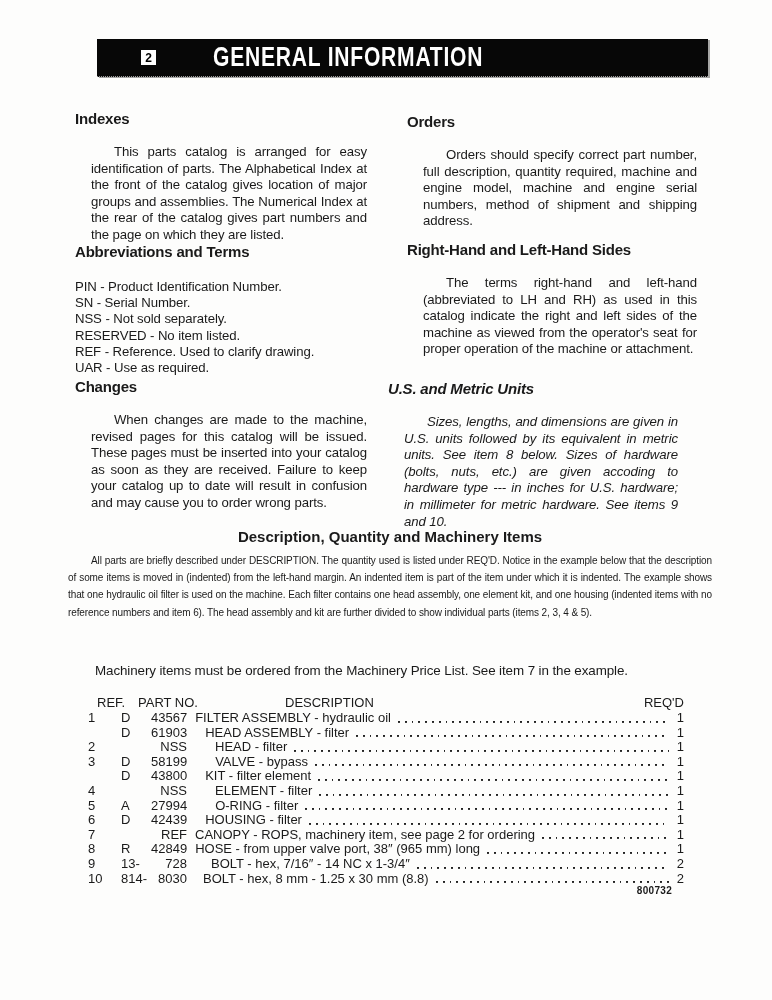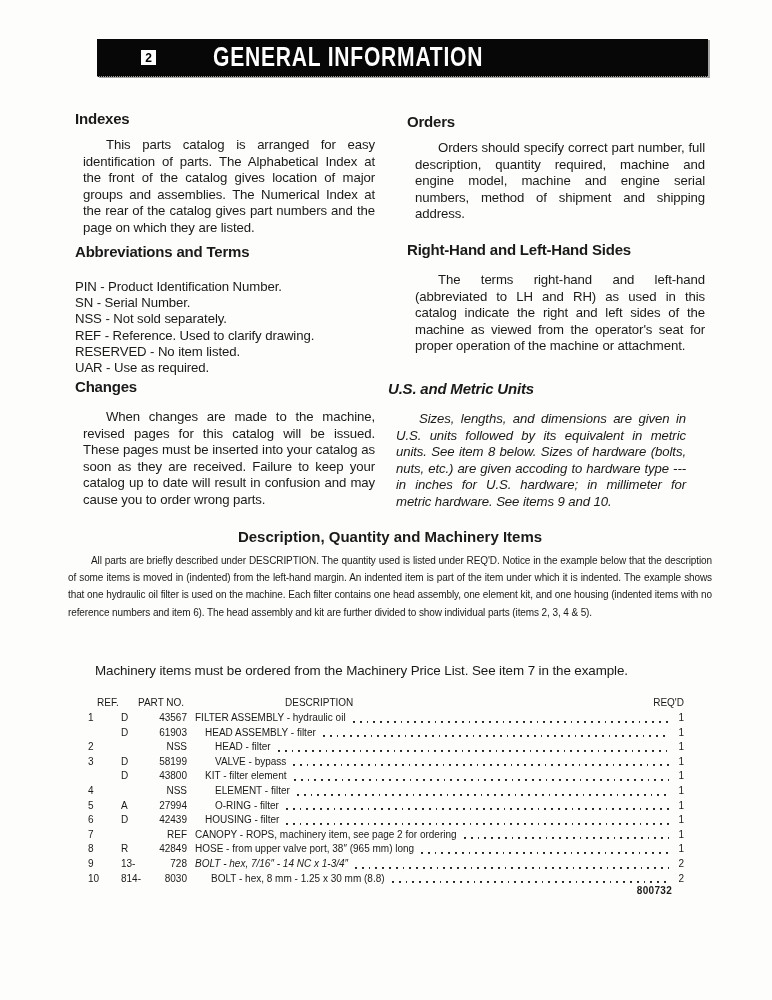--- a/index.html
+++ b/index.html
@@ -19,40 +19,40 @@
     font-size:12px; font-weight:bold; flex:0 0 auto;
   }
   .header-title {
     margin-left:57px; color:#ffffff; font-weight:bold; font-size:27px;
     letter-spacing:1px; white-space:nowrap;
     transform:scaleX(0.78); transform-origin:left center;
   }
   
   .section { position:absolute; }
   .section h2 { margin:0; font-size:15px; line-height:18px; font-weight:bold; letter-spacing:-0.2px; }
-  .section p  { margin:8px; font-size:13.2px; line-height:16.6px; text-align:justify; text-indent:23px; letter-spacing:-0.1px; }
-  .gap-lg h2 { margin-bottom:9px; }
+  .section p  { margin:16px; font-size:13.2px; line-height:16.6px; text-align:justify; text-indent:23px; letter-spacing:-0.1px; }
+  .gap-lg h2 { margin-bottom:15px; }
   .gap-md h2 { margin-bottom:13px; }
   .abbrev-line { font-size:13.2px; line-height:16.2px; letter-spacing:-0.1px; }
   .abbrev-list { margin-top:18px; }
   
   .center-heading {
     position:absolute; left:68px; top:528px; width:644px;
     text-align:center; font-size:15px; font-weight:bold;
   }
   .wide-para {
     position:absolute; left:68px; top:552px; width:644px; margin:0;
     font-size:10px; line-height:17.2px; text-align:justify; text-indent:23px; letter-spacing:-0.1px;
   }
   .note-para {
     position:absolute; left:68px; top:662px; width:644px; margin:0;
     font-size:13.4px; line-height:17px; text-indent:27px; letter-spacing:-0.1px;
   }
   
-  .parts-table { position:absolute; left:88px; top:696px; width:596px; font-size:10px; }
+  .parts-table { position:absolute; left:88px; top:696px; width:596px; font-size:13px; }
   .t-head { position:relative; height:15px; line-height:14px; }
   .t-head span { position:absolute; white-space:nowrap; }
   .th-ref  { left:9px; }
   .th-part { left:50px; }
   .th-desc { left:197px; }
   .th-reqd { right:0; }
   .t-row { display:flex; line-height:14.6px; height:14.6px; white-space:nowrap; }
   .c-ref  { flex:0 0 33px; }
   .c-code { flex:0 0 30px; }
   .c-part { flex:0 0 36px; text-align:right; }
@@ -83,22 +83,22 @@
     <h2>Indexes</h2>
     <p>This parts catalog is arranged for easy identification of parts. The Alphabetical Index at the front of the catalog gives location of major groups and assemblies. The Numerical Index at the rear of the catalog gives part numbers and the page on which they are listed.</p>
   </div>
 
   <div class="section" style="left:75px; top:243px; width:308px;">
     <h2>Abbreviations and Terms</h2>
     <div class="abbrev-list">
       <div class="abbrev-line">PIN - Product Identification Number.</div>
       <div class="abbrev-line">SN - Serial Number.</div>
       <div class="abbrev-line">NSS - Not sold separately.</div>
+      <div class="abbrev-line">RESERVED - No item listed.</div>
       <div class="abbrev-line">REF - Reference. Used to clarify drawing.</div>
-      <div class="abbrev-line">RESERVED - No item listed.</div>
       <div class="abbrev-line">UAR - Use as required.</div>
     </div>
   </div>
 
   <div class="section gap-md" style="left:75px; top:378px; width:308px;">
     <h2>Changes</h2>
     <p>When changes are made to the machine, revised pages for this catalog will be issued. These pages must be inserted into your catalog as soon as they are received. Failure to keep your catalog up to date will result in confusion and may cause you to order wrong parts.</p>
   </div>
 
   <div class="section gap-lg" style="left:407px; top:113px; width:306px;">
@@ -215,30 +215,30 @@
       <span class="c-part">42849</span>
       <span class="c-desc" style="padding-left: 8px;">HOSE - from upper valve port, 38″ (965 mm) long</span>
       <span class="c-leader"></span>
       <span class="c-reqd">1</span>
     </div>
 
     <div class="t-row">
       <span class="c-ref">9</span>
       <span class="c-code">13-</span>
       <span class="c-part">728</span>
-      <span class="c-desc" style="padding-left: 8px; font-style: italic;">BOLT - hex, 7/16″ - 14 NC x 1-3/4″</span>
+      <span class="c-desc" style="padding-left: 24px;">BOLT - hex, 7/16″ - 14 NC x 1-3/4″</span>
       <span class="c-leader"></span>
       <span class="c-reqd">2</span>
     </div>
 
     <div class="t-row">
       <span class="c-ref">10</span>
       <span class="c-code">814-</span>
       <span class="c-part">8030</span>
-      <span class="c-desc" style="padding-left: 24px; text-align: center;">BOLT - hex, 8 mm - 1.25 x 30 mm (8.8)</span>
+      <span class="c-desc" style="padding-left: 16px; text-align: center;">BOLT - hex, 8 mm - 1.25 x 30 mm (8.8)</span>
       <span class="c-leader"></span>
       <span class="c-reqd">2</span>
     </div>
   </div>
   </div>
 
   <div class="footer-code">800732</div>
 
 </div>
 

